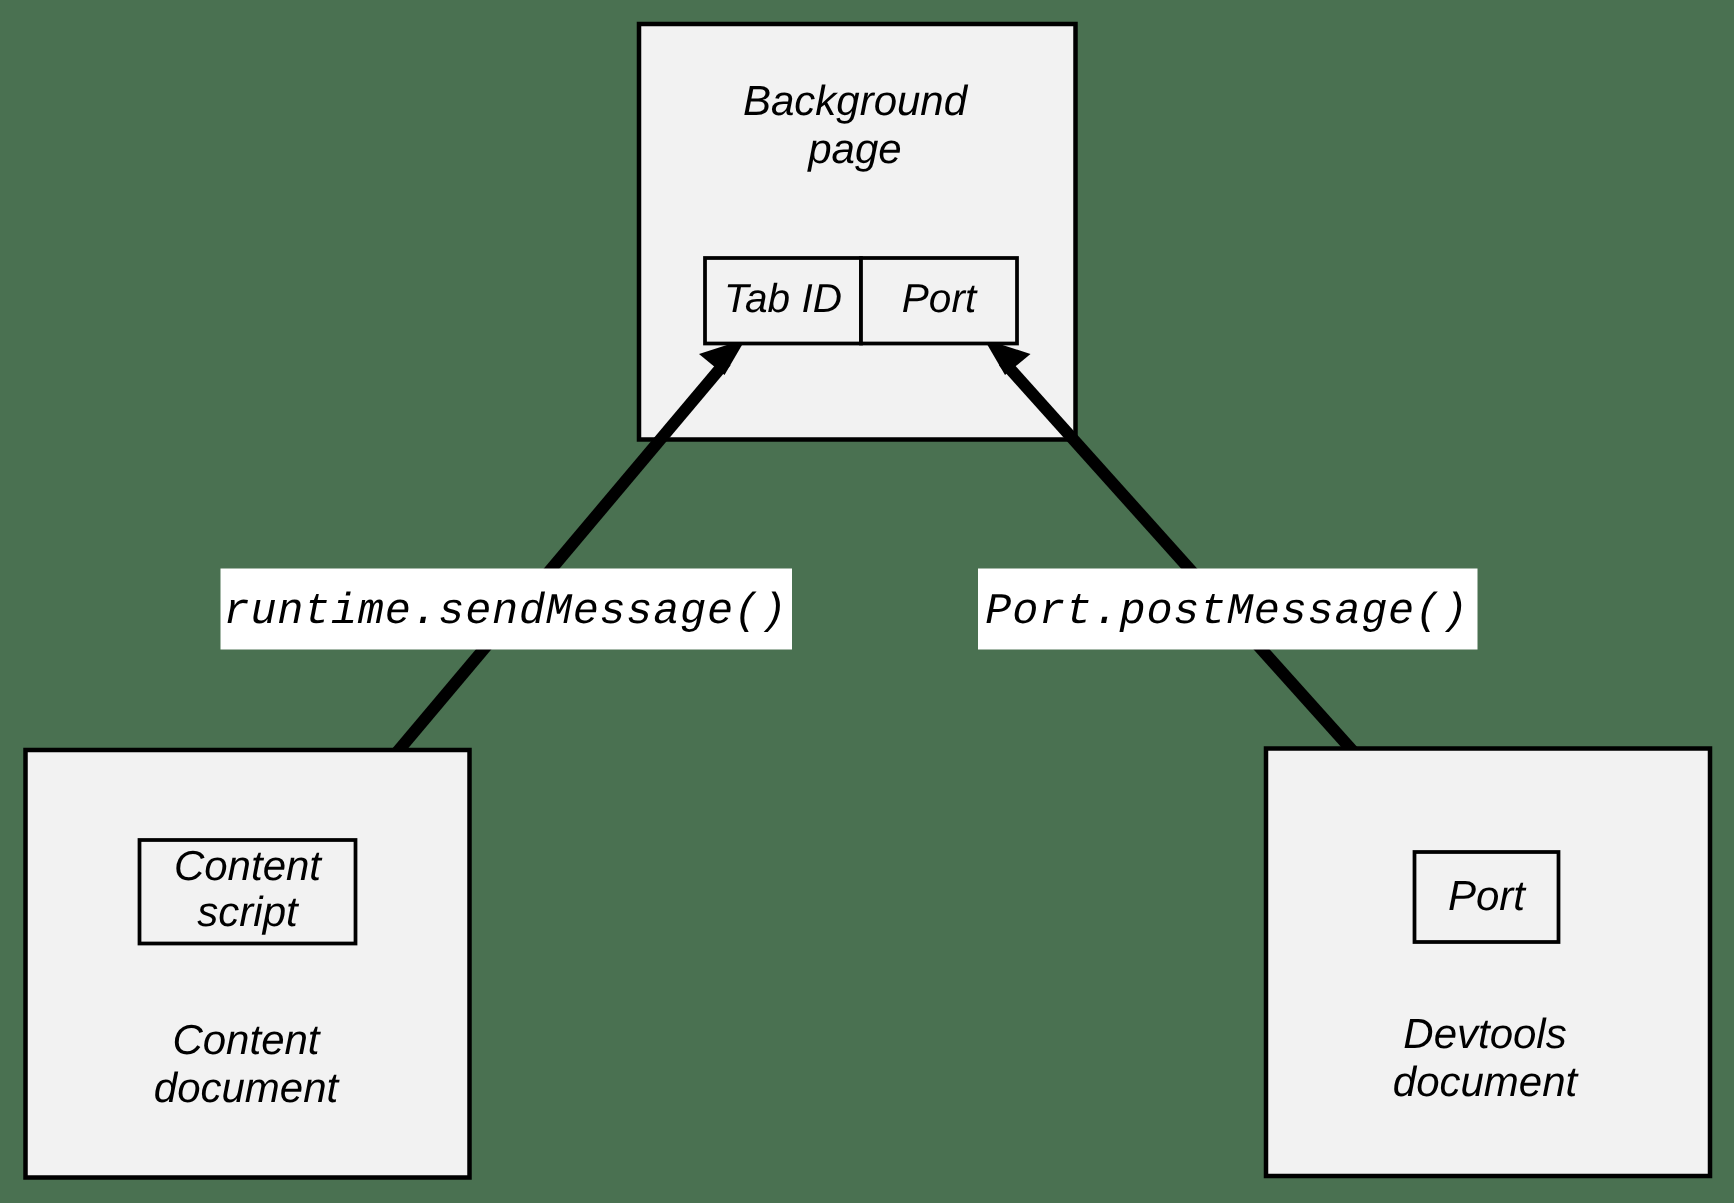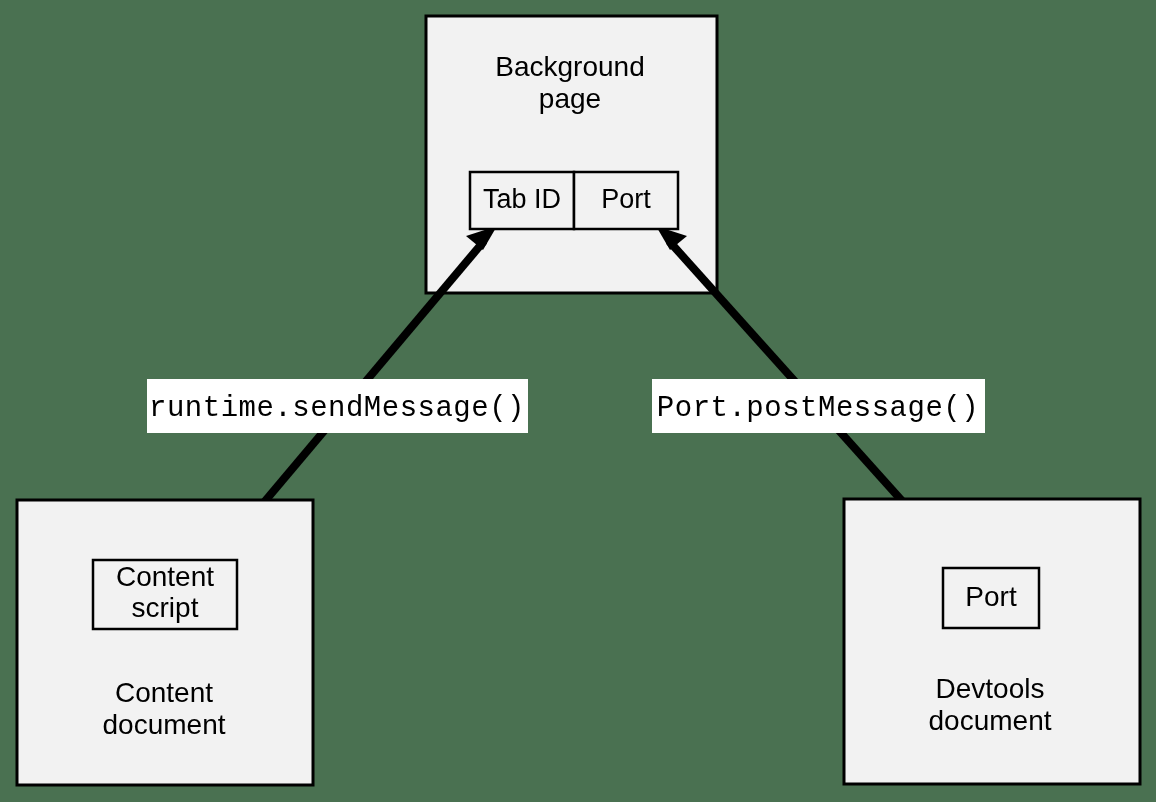--- a/index.html
+++ b/index.html
@@ -12,20 +12,21 @@
     width: 1156px;
     height: 802px;
     overflow: hidden;
     font-family: "Liberation Sans", sans-serif;
   }
   #diagram-root {
     position: relative;
     width: 1156px;
     height: 802px;
     background: #4a7151;
+    font-style: italic;
   }
   svg#diagram {
     display: block;
     width: 1156px;
     height: 802px;
   }
   .box-fill {
     fill: #f2f2f2;
     stroke: #000000;
     stroke-width: 3;

